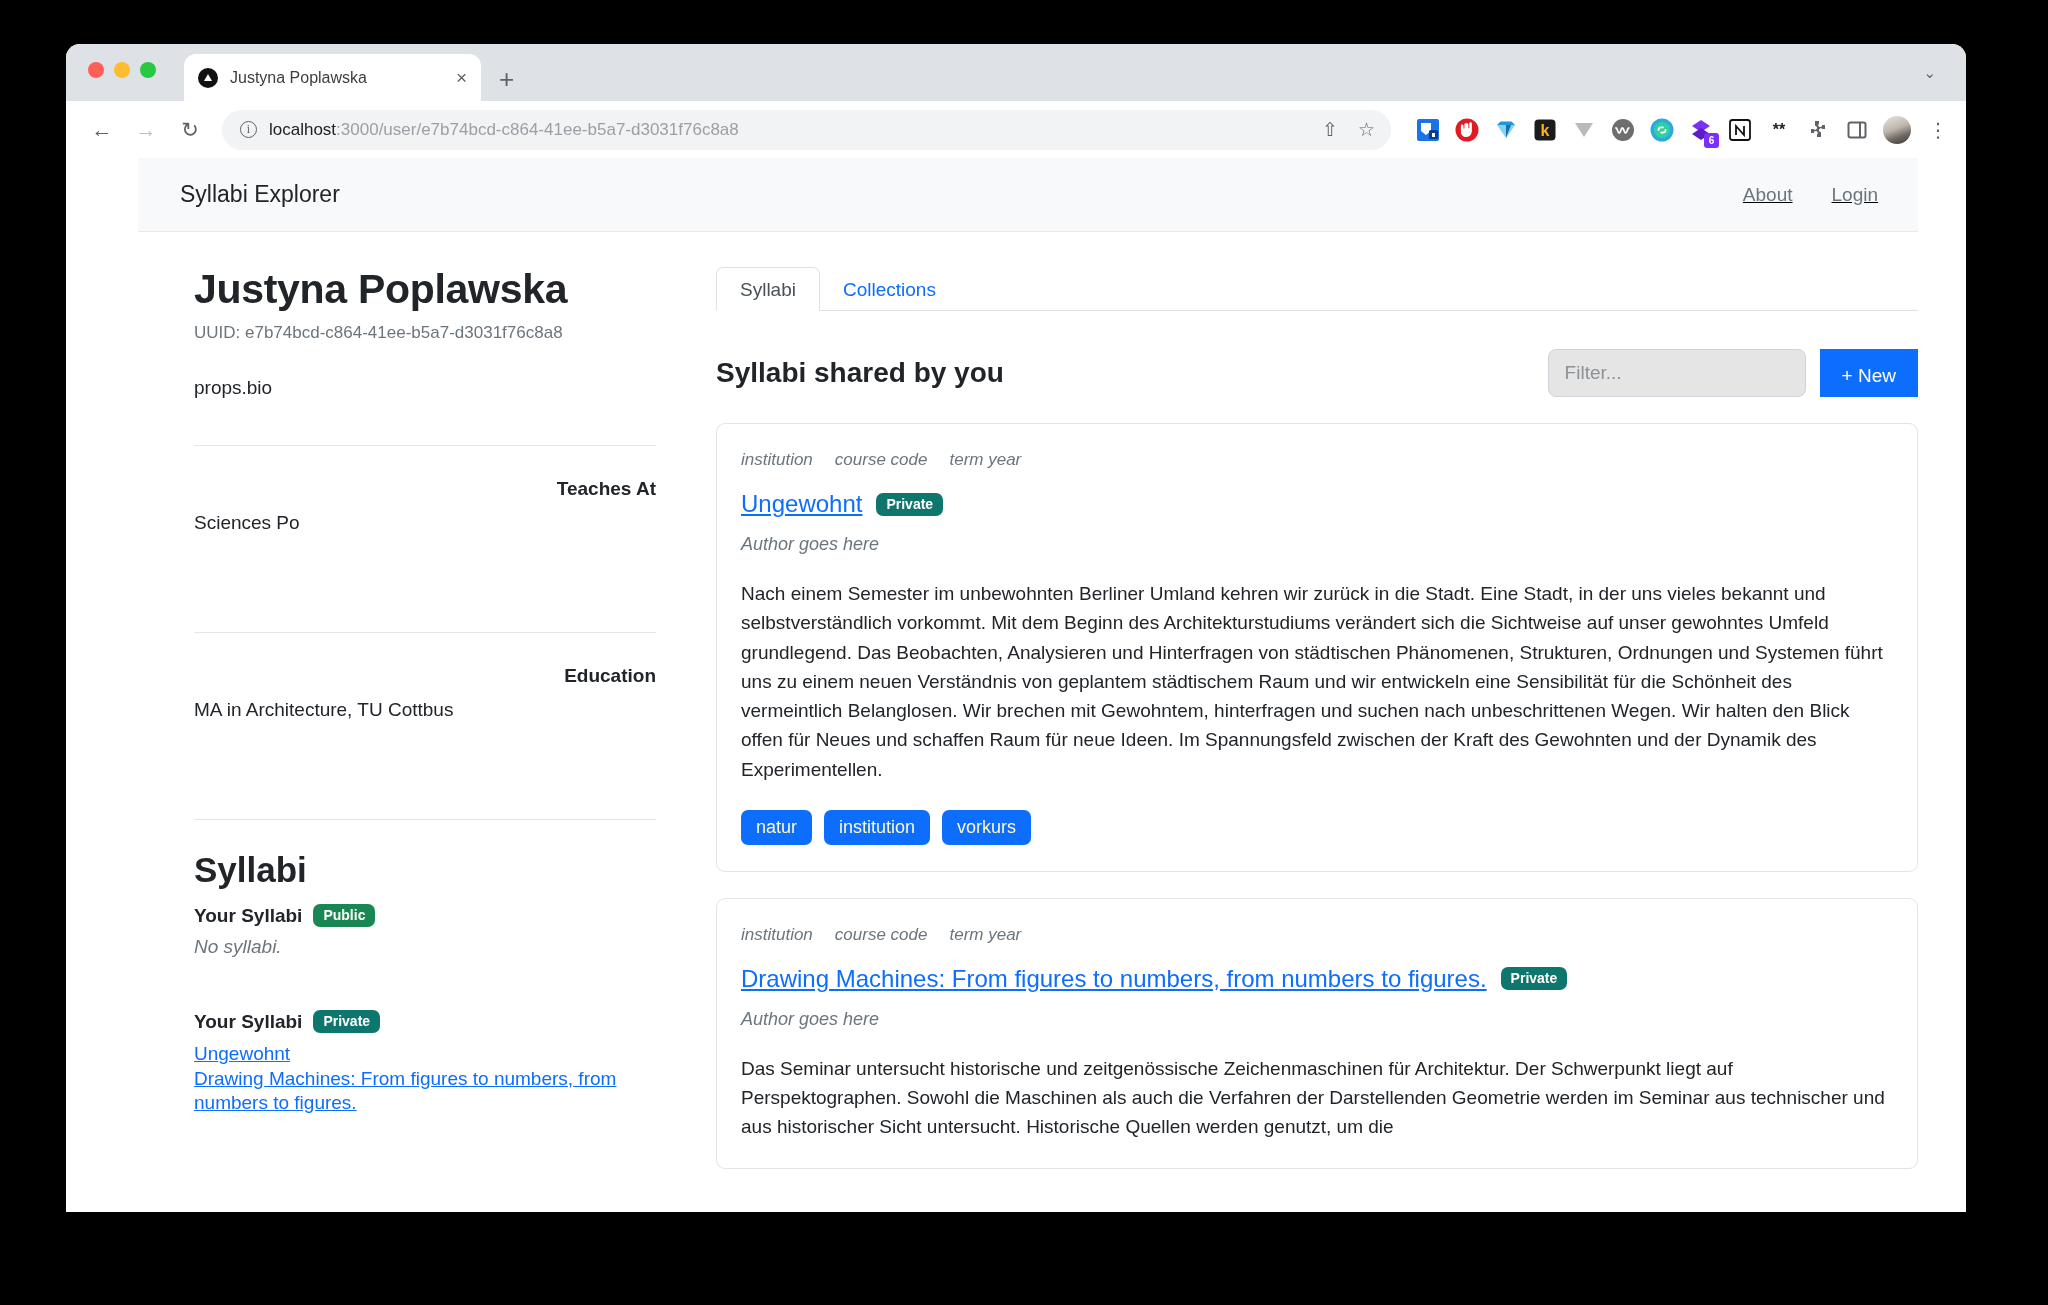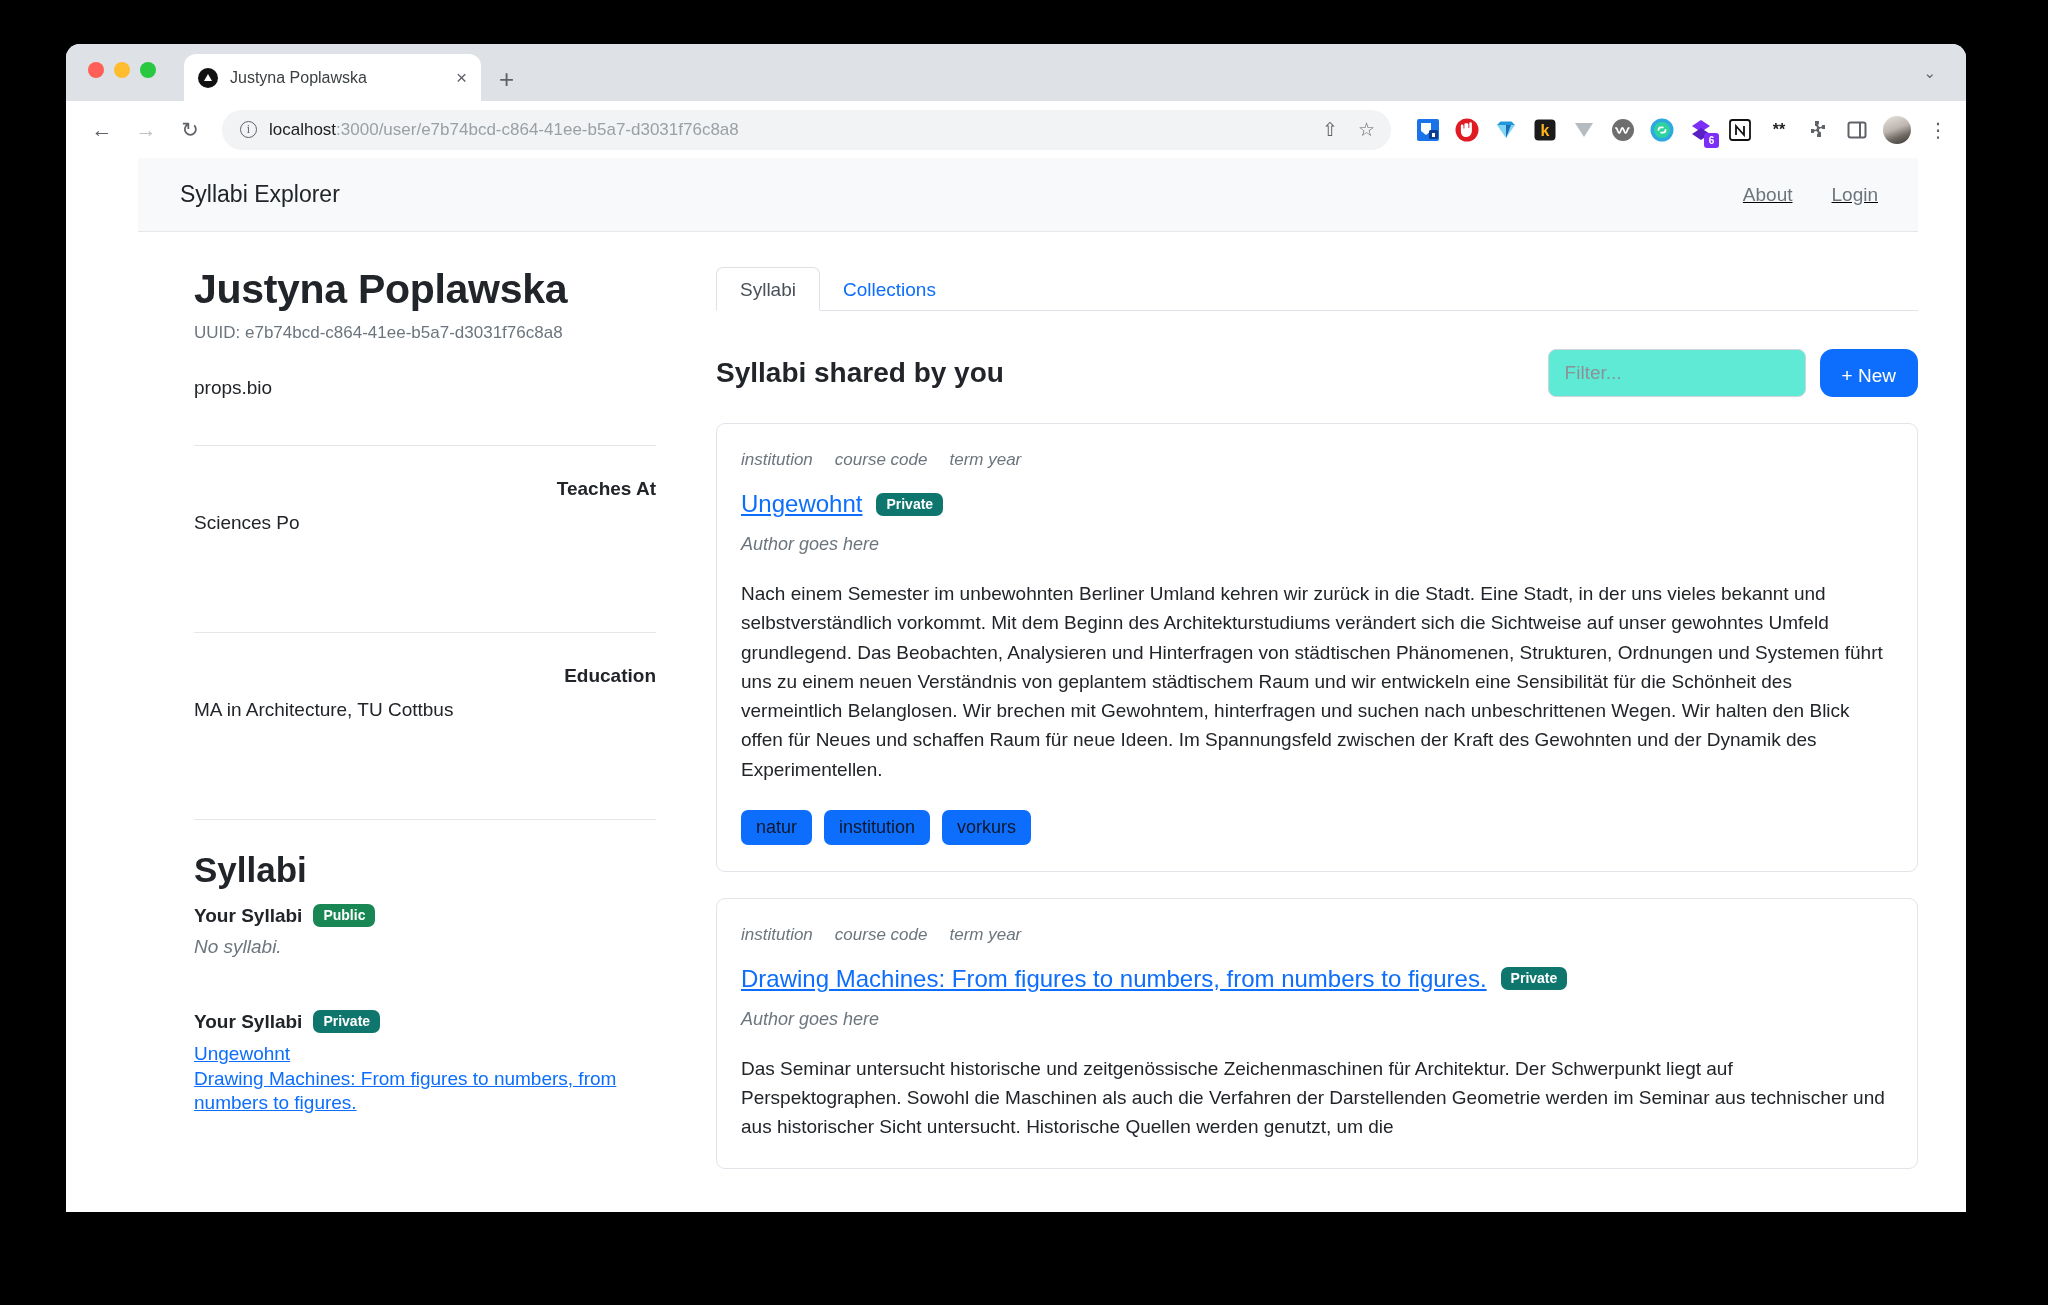--- a/index.html
+++ b/index.html
@@ -207,27 +207,27 @@
     display: flex; align-items: center;
     margin: 38px 0 26px 0;
   }
   .main-head h3 { font-size: 28px; font-weight: 700; color: #212529; }
   .head-actions { margin-left: auto; display: flex; align-items: center; gap: 14px; }
   .filter-input {
     width: 258px; height: 48px;
     border: 1px solid #ced4da; border-radius: 8px;
     padding: 0 16px; font-size: 19px; color: #212529;
     font-family: "Liberation Sans", sans-serif;
-    background: #5eead4;
+    background: #e5e5e5;
   }
   .filter-input::placeholder { color: #8b9197; }
   .new-btn {
     height: 48px; padding: 16px 22px;
     background: #0d6efd; color: #fff;
-    border: none; border-radius: 13px;
+    border: none; border-radius: 0;
     font-size: 19px; font-family: "Liberation Sans", sans-serif;
     cursor: pointer;
   }
 
   
   .card {
     border: 1px solid #e1e4e8; border-radius: 9px;
     padding: 26px 28px 26px 24px;
     margin-bottom: 26px;
     background: #fff;
@@ -235,21 +235,21 @@
   .meta-row { display: flex; gap: 22px; margin-bottom: 20px; }
   .meta { font-size: 17px; color: #6c757d; font-style: italic; }
   .card-title-row { display: flex; align-items: center; gap: 14px; margin-bottom: 16px; }
   .card-title {
     font-size: 24px; color: #0d6efd; text-decoration: underline;
   }
   .author { font-size: 18px; color: #6c757d; font-style: italic; margin-bottom: 24px; }
   .desc { font-size: 19px; color: #212529; line-height: 1.54; }
   .tags { display: flex; gap: 12px; margin-top: 26px; }
   .tag {
-    background: #0d6efd; color: #0f172a; font-size: 18px;
+    background: #0d6efd; color: #fef9c3; font-size: 18px;
     padding: 8px 15px 9px; border-radius: 7px; line-height: 1;
   }
 </style>
 </head>
 <body>
 
 <div class="window">
 
   <div class="tabstrip">
     <div class="traffic">

